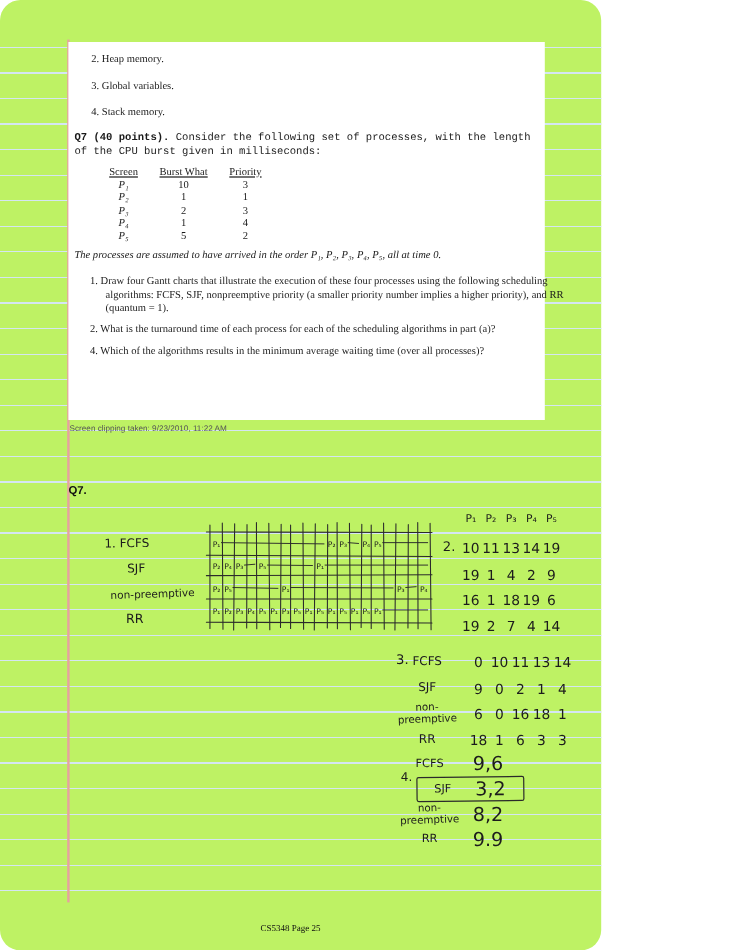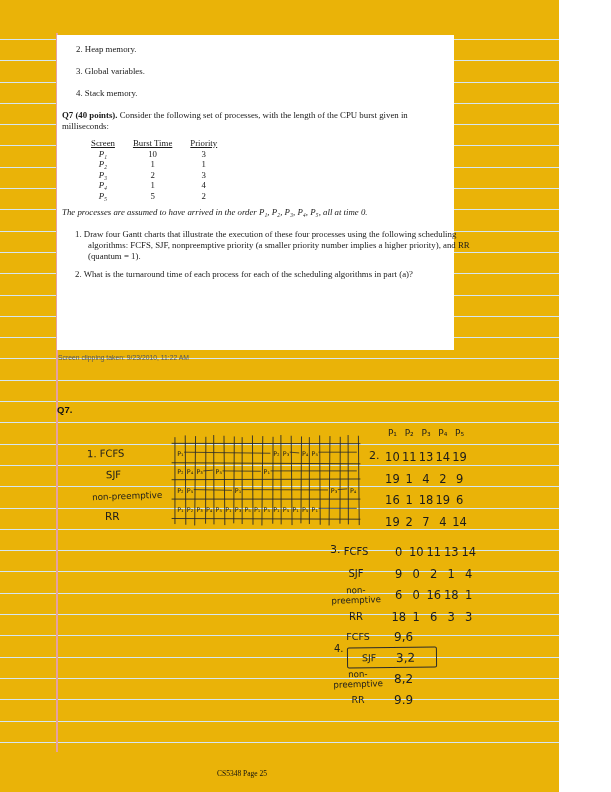--- a/index.html
+++ b/index.html
@@ -1,30 +1,30 @@
 <!DOCTYPE html>
 <html><head>
 <meta charset="utf-8">
 <style>
   html,body { margin:0; padding:0; background:#ffffff; }
   body { width:611px; height:792px; font-family:"Liberation Sans",sans-serif; }
-  .page { position:relative; width:559px; height:792px; background:#eab308; overflow:hidden; }
+  .page { position:relative; width:501px; height:792px; background:#bef264; overflow:hidden;border-radius:17px; }
 
   
   .rules { position:absolute; left:0; top:39px; width:611px; height:705px;
            background:repeating-linear-gradient(to bottom,#d4e6f3 0 1px,transparent 1px 21.3px);
            pointer-events:none; }
   .margin-line { position:absolute; left:56px; top:33px; width:2px; height:719px; background:#e6a1a1; }
 
   
   .clip { position:absolute; left:57px; top:35px; width:397px; height:315px; background:#ffffff;
           font-family:"Liberation Serif","DejaVu Serif",serif; font-size:8.8px; line-height:10.9px; color:#1a1a1a; }
   .clip-inner { padding:9px 0 0 5px; width:390px; }
   .toplist div { margin:0 0 11px 14px; }
-  .qpara { width:392px; }
+  .qpara { width:392px;font-family:Liberation Mono, monospace; }
   .ptable { margin:6px 0 0 20px; border-collapse:collapse; }
   .ptable th { font-weight:normal; text-decoration:underline; padding:0 9px; font-size:8.8px; line-height:11px; }
   .ptable td { text-align:center; padding:0 9px; font-size:8.8px; line-height:10.6px; }
   .pname { font-style:italic; }
   .arrival { margin-top:5px; width:394px;font-style:italic; }
   .qlist { margin-top:12px; }
   .qlist div { margin:0 0 7px 13px; text-indent:-13px; padding-left:13px; width:382px; }
 
   .clipcap { position:absolute; left:58px; top:354px; font-size:6.8px; color:#555; }
   .q7label { position:absolute; left:57px; top:404px; font-size:9.5px; font-weight:bold; color:#111; }
@@ -50,21 +50,21 @@
   #t3-rows .row { display:flex; height:21.7px; align-items:center; }
   #t3-rows .name { width:68px; text-align:center; font-size:10px; font-family:"DejaVu Sans",sans-serif; color:#1c1c1c; }
   #t3-rows .name.small { font-size:8.6px; transform:rotate(-2deg); }
   #t3-rows .cell { width:17.5px; text-align:center; font-size:11.5px; font-family:"DejaVu Sans",sans-serif; color:#1c1c1c; }
 
   .t4-label { left:334px; top:643px; font-size:10px; }
   #t4-rows { position:absolute; left:330px; top:626px; }
   #t4-rows .row { display:flex; height:21.2px; align-items:center; }
   #t4-rows .name { width:56px; text-align:center; font-size:9.5px; font-family:"DejaVu Sans",sans-serif; color:#1c1c1c; }
   #t4-rows .name.small { font-size:8.6px; transform:rotate(-2deg); }
-  #t4-rows .value { margin-left:8px; font-size:12px; font-family:"DejaVu Sans",sans-serif; color:#1c1c1c; }
+  #t4-rows .value { margin-left:8px; font-size:16px; font-family:"DejaVu Sans",sans-serif; color:#1c1c1c; }
   #t4-rows .row.boxed { margin-left:17px; width:88px; height:19px; border:1.4px solid #2a2a2a; border-radius:2px;
                         transform:rotate(-0.6deg); }
   #t4-rows .row.boxed .name { width:42px; }
   #t4-rows .row.boxed .value { margin-left:6px; }
 
   .footer { position:absolute; left:217px; top:769px; font-family:Liberation Serif, serif; font-size:7.5px; color:#111; }
 </style>
 </head>
 <body>
 
@@ -77,21 +77,21 @@
       <div class="toplist">
         <div>2. Heap memory.</div>
         <div>3. Global variables.</div>
         <div>4. Stack memory.</div>
       </div>
       <div class="qpara"><b>Q7 (40 points).</b><span> Consider the following set of processes, with the length of the CPU burst given in milliseconds:</span></div>
       <table class="ptable">
         <thead>
           <tr>
             <th>Screen</th>
-            <th>Burst Time</th>
+            <th>Burst What</th>
             <th>Priority</th>
           </tr>
         </thead>
         <tbody id="proc-rows">
             <tr>
               <td class="pname">P₁</td>
               <td>10</td>
               <td>3</td>
             </tr>
             <tr>
@@ -113,20 +113,21 @@
               <td class="pname">P₅</td>
               <td>5</td>
               <td>2</td>
             </tr>
           </tbody>
       </table>
       <div class="arrival">The processes are assumed to have arrived in the order P₁, P₂, P₃, P₄, P₅, all at time 0.</div>
       <div class="qlist">
         <div>1. Draw four Gantt charts that illustrate the execution of these four processes using the following scheduling algorithms: FCFS, SJF, nonpreemptive priority (a smaller priority number implies a higher priority), and RR (quantum = 1).</div>
         <div>2. What is the turnaround time of each process for each of the scheduling algorithms in part (a)?</div>
+        <div>4. Which of the algorithms results in the minimum average waiting time (over all processes)?</div>
       </div>
     </div>
   </div>
 
   <div class="clipcap">Screen clipping taken: 9/23/2010, 11:22 AM</div>
   <div class="q7label">Q7.</div>
 
   <div class="hw g-lab0">1. FCFS</div>
   <div class="hw g-lab1">SJF</div>
   <div class="hw g-lab2">non-preemptive</div>

